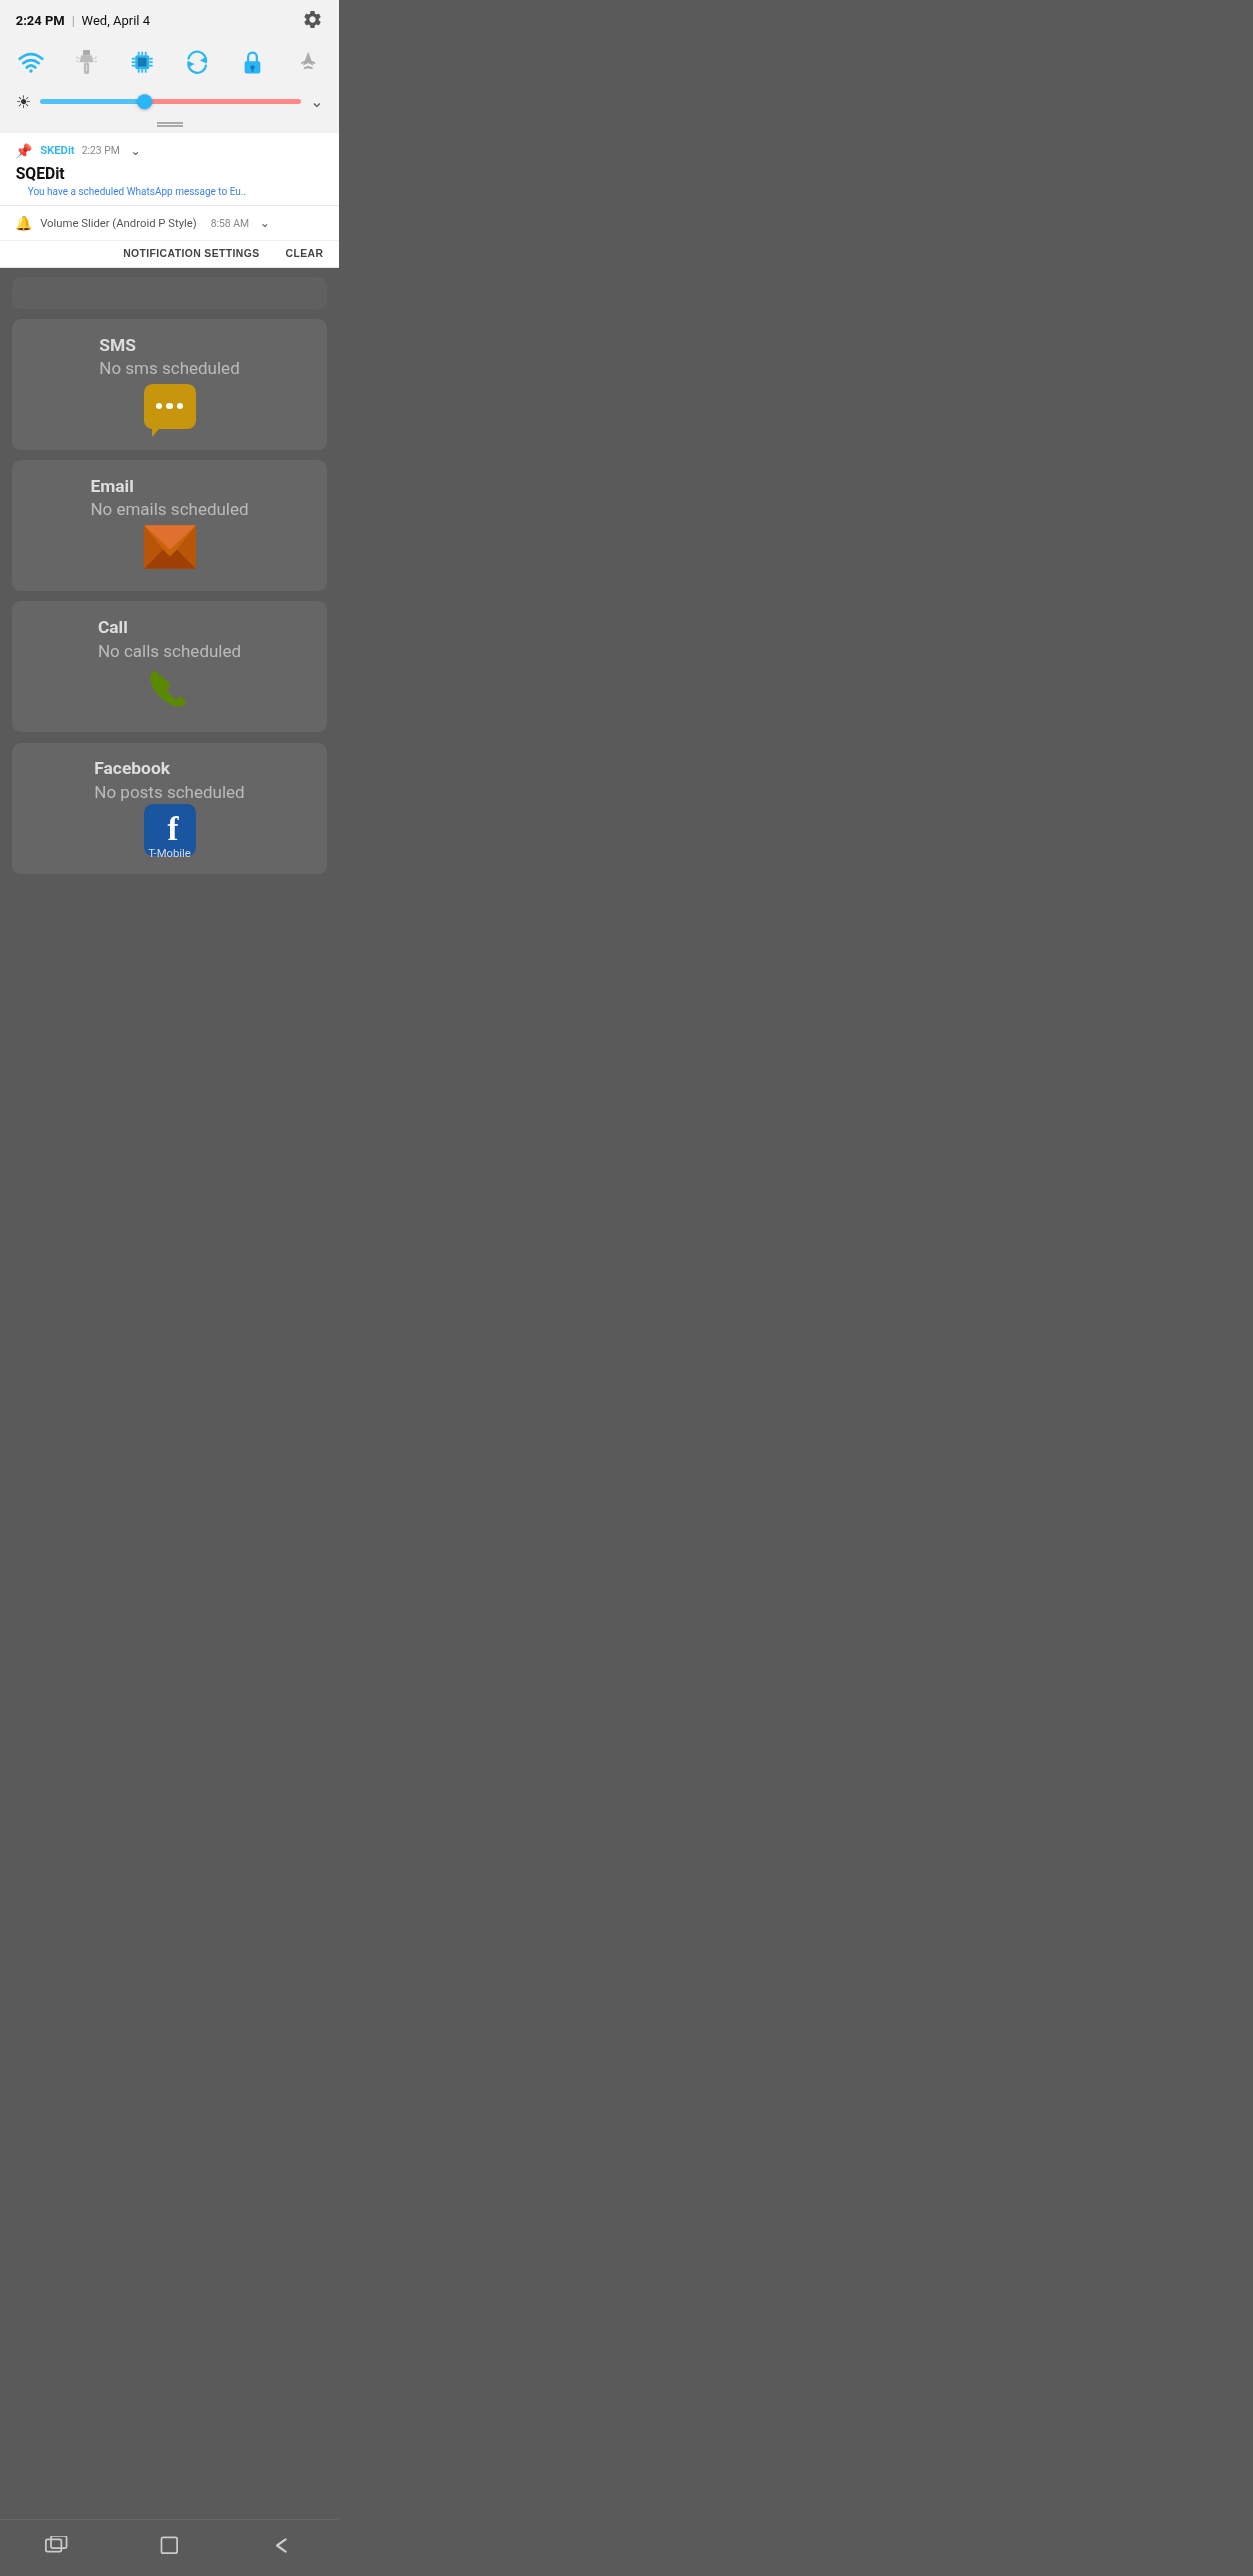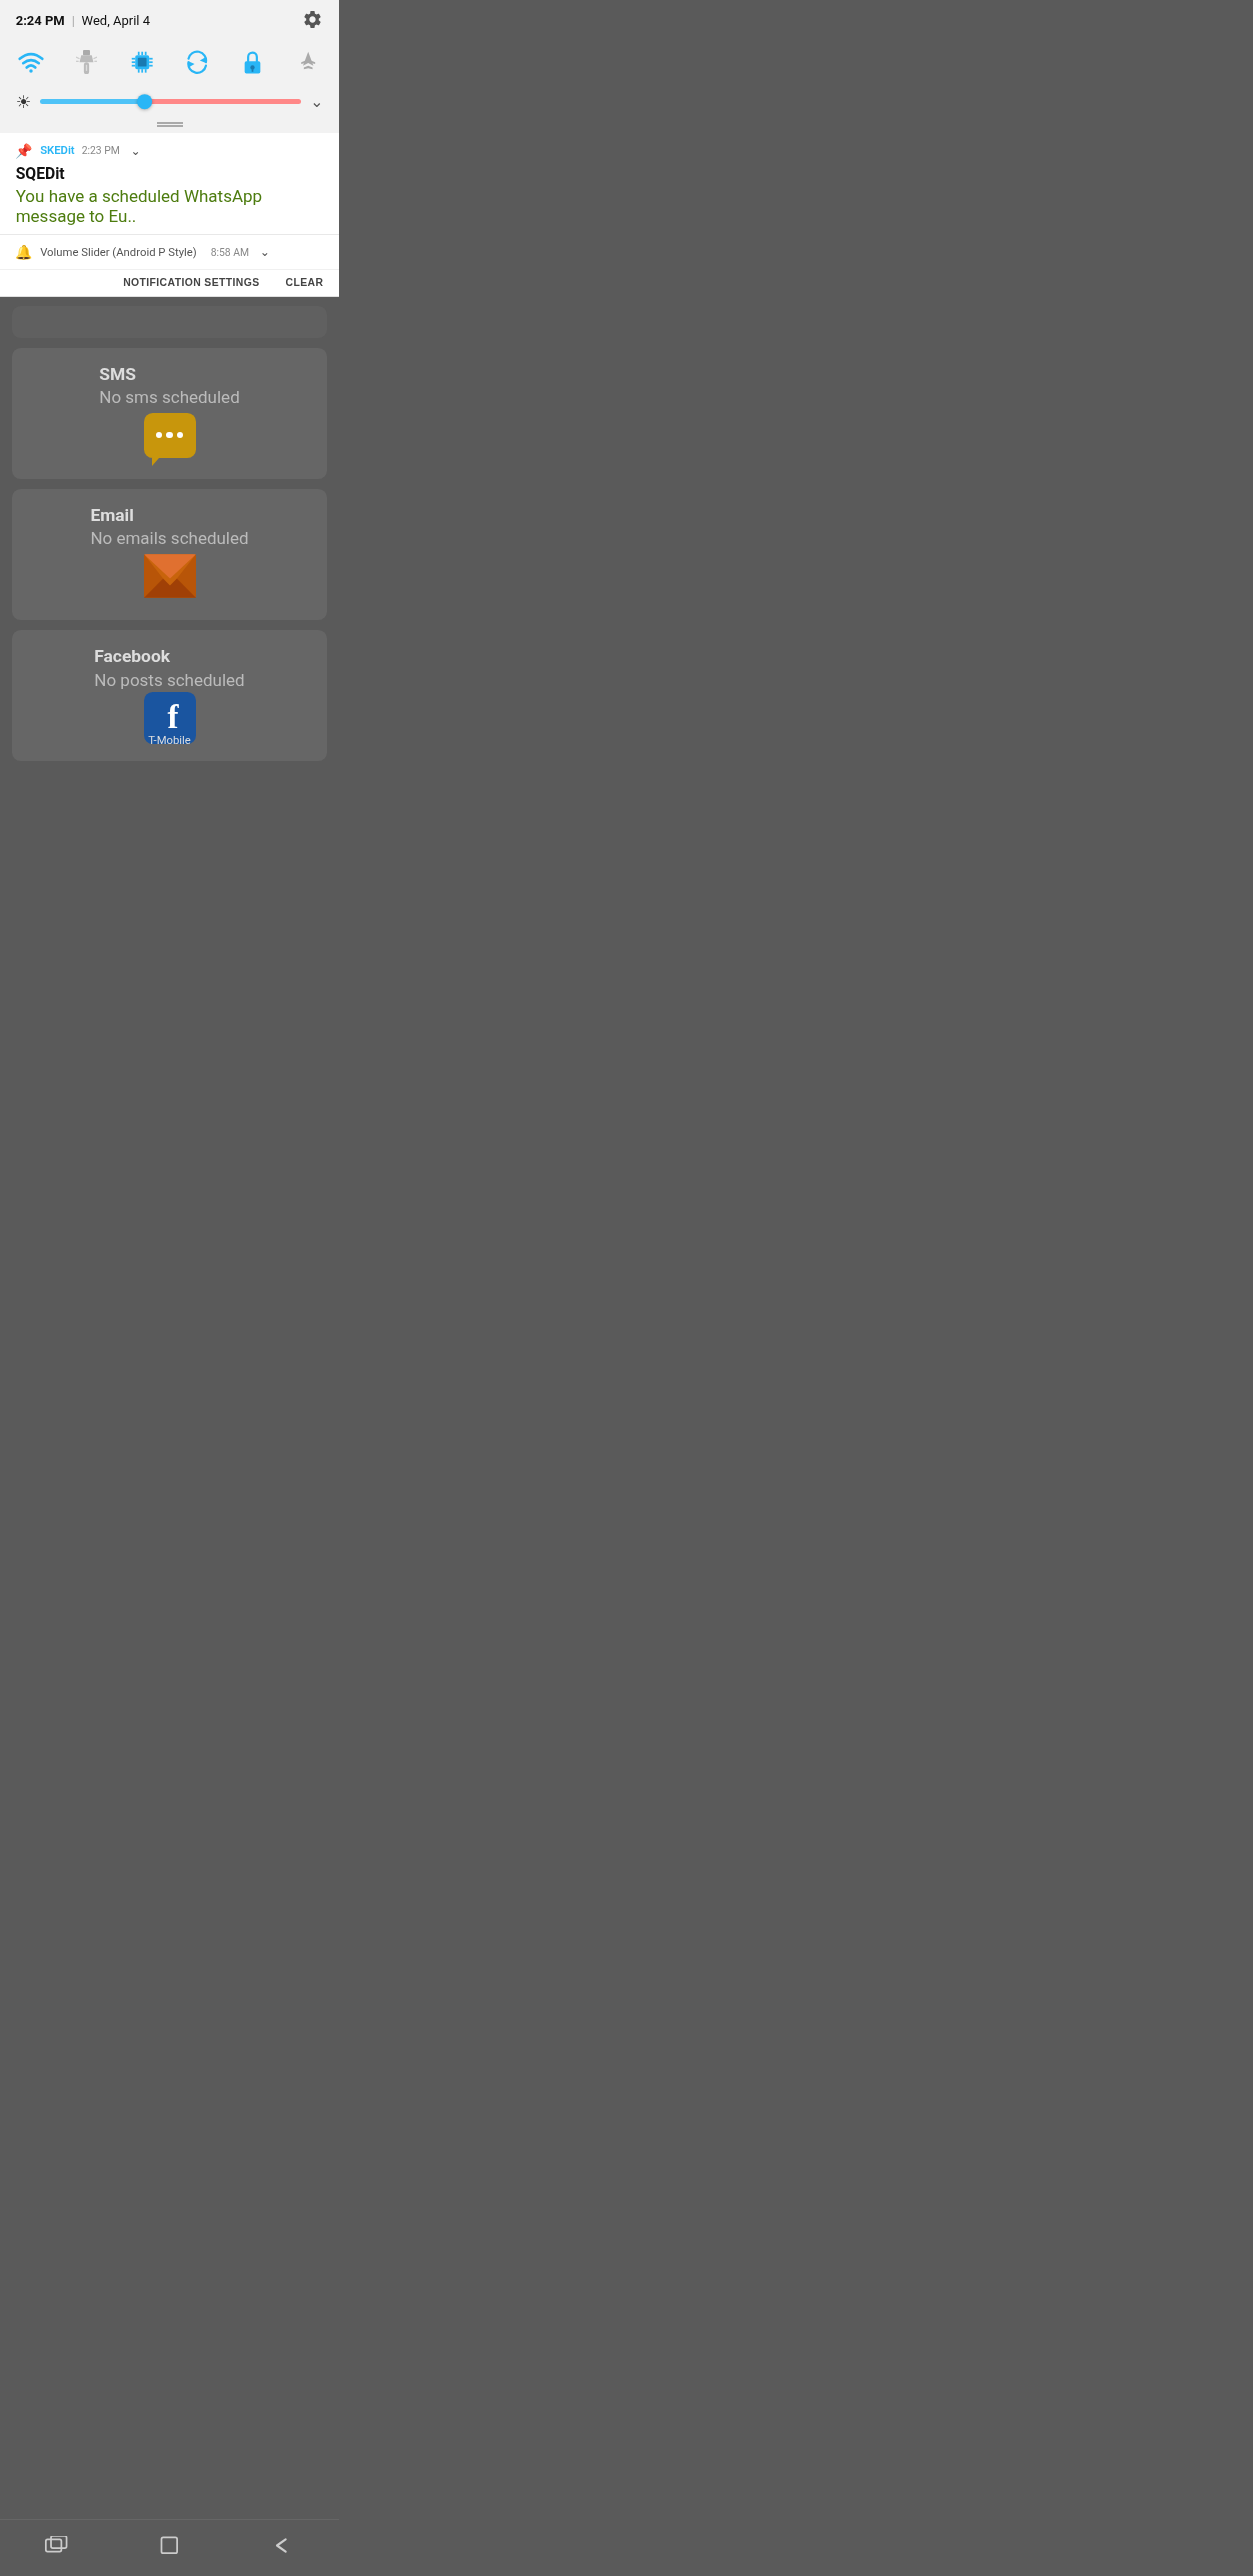--- a/index.html
+++ b/index.html
@@ -134,22 +134,23 @@
       font-size: 12.2px;
       margin-left: 3.5px;
     }
     .notif-title {
       font-size: 15.7px;
       font-weight: 700;
       color: #111;
       margin-bottom: 2.6px;
     }
     .notif-body {
-      font-size: 17px;
-      color: #4d7c0f;
+      font-size: 10px;
+      color: #3b82f6;
+      margin-left: 12px;
     }
 
     .notif-divider {
       border: none;
       border-top: 0.9px solid #e8e8e8;
       margin: 0;
     }
 
     
     .notif-volume {
@@ -474,20 +475,31 @@
       <svg width="52" height="44" viewBox="0 0 60 50">
         <rect x="0" y="0" width="60" height="50" rx="4" fill="#c8640c"></rect>
         <polygon points="0,0 30,28 60,0" fill="#e07030"></polygon>
         <polygon points="0,50 22,28 0,0" fill="#b85508"></polygon>
         <polygon points="60,50 38,28 60,0" fill="#b85508"></polygon>
         <polygon points="0,50 22,28 30,36 38,28 60,50" fill="#a04006"></polygon>
       </svg>
     </div>
   </div>
 
+  <div class="card">
+    <div class="card-text">
+      <div class="card-title">Call</div>
+      <div class="card-subtitle">No calls scheduled</div>
+    </div>
+    <div class="card-icon">
+      <svg width="47" height="47" viewBox="0 0 54 54">
+        <path d="M10,6 C9,6 5,10 5,14 C5,30 24,46 38,48 C42,48 46,44 46,43 L42,37 C41,36 39,36 38,37 L35,40 C32,39 26,33 24,28 L27,25 C28,24 28,22 27,21 Z" fill="#5a8a00"></path>
+      </svg>
+    </div>
+  </div>
 
   <div class="card" style="position:relative;justify-content:flex-end;">
     <div class="card-text">
       <div class="card-title">Facebook</div>
       <div class="card-subtitle">No posts scheduled</div>
     </div>
     <span class="tmobile-label">T-Mobile</span>
     <div class="card-icon">
       <div class="fb-icon-wrap">
         <span class="fb-f">f</span>

